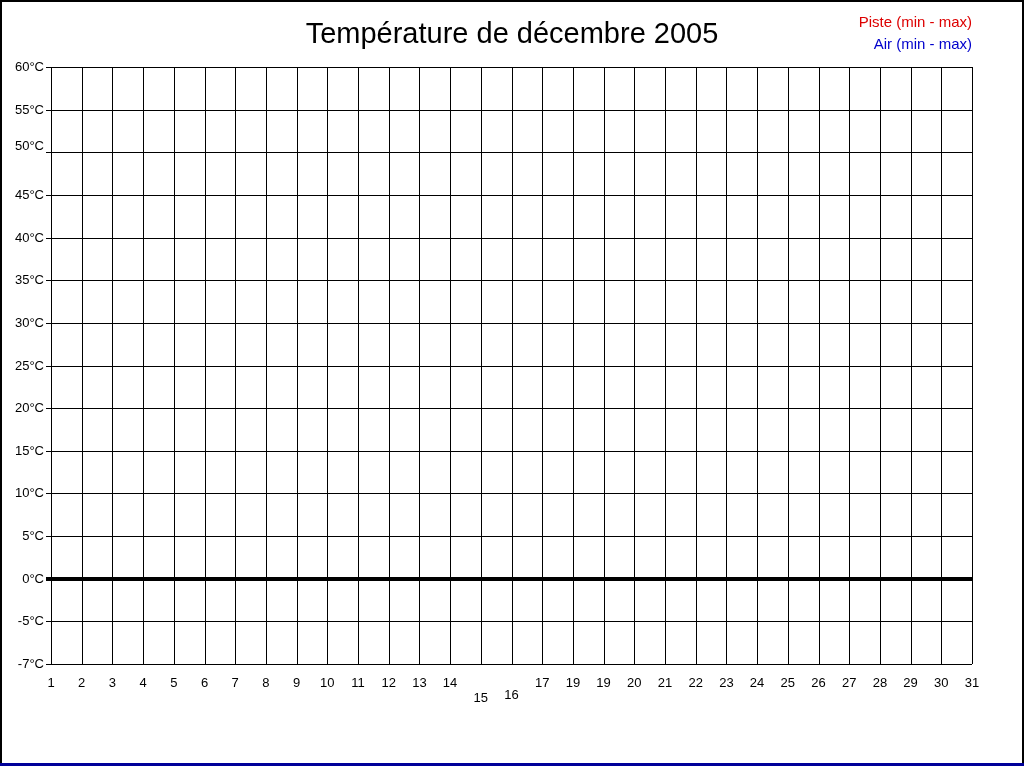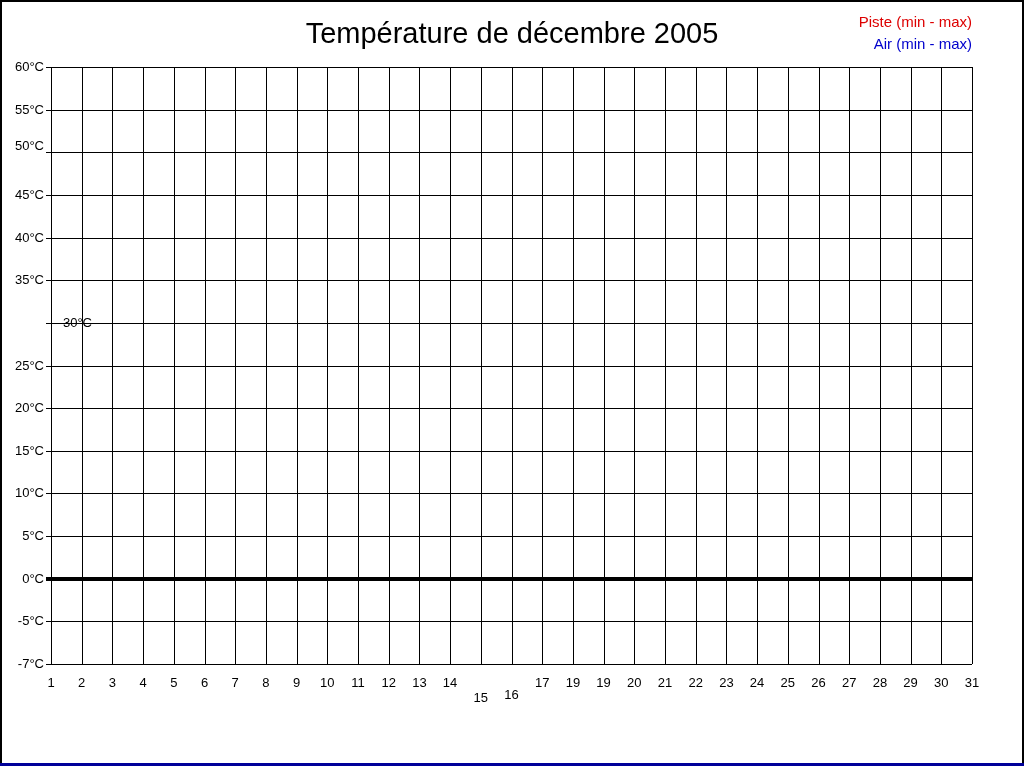--- a/index.html
+++ b/index.html
@@ -49,21 +49,21 @@
     <div class="y-tick-label" style="top: 101.6px;">55°C</div>
     <div class="grid-h" style="left: 46px; top: 152.3px; width: 926px; height: 1px;"></div>
     <div class="y-tick-label" style="top: 138px;">50°C</div>
     <div class="grid-h" style="left: 46px; top: 194.9px; width: 926px; height: 1px;"></div>
     <div class="y-tick-label" style="top: 186.9px;">45°C</div>
     <div class="grid-h" style="left: 46px; top: 237.6px; width: 926px; height: 1px;"></div>
     <div class="y-tick-label" style="top: 229.6px;">40°C</div>
     <div class="grid-h" style="left: 46px; top: 280.2px; width: 926px; height: 1px;"></div>
     <div class="y-tick-label" style="top: 272.2px;">35°C</div>
     <div class="grid-h" style="left: 46px; top: 322.9px; width: 926px; height: 1px;"></div>
-    <div class="y-tick-label" style="top: 314.9px; padding-left: 48px;">30°C</div>
+    <div class="y-tick-label" style="top: 314.9px;">30°C</div>
     <div class="grid-h" style="left: 46px; top: 365.5px; width: 926px; height: 1px;"></div>
     <div class="y-tick-label" style="top: 357.5px;">25°C</div>
     <div class="grid-h" style="left: 46px; top: 408.1px; width: 926px; height: 1px;"></div>
     <div class="y-tick-label" style="top: 400.1px;">20°C</div>
     <div class="grid-h" style="left: 46px; top: 450.8px; width: 926px; height: 1px;"></div>
     <div class="y-tick-label" style="top: 442.8px;">15°C</div>
     <div class="grid-h" style="left: 46px; top: 493.4px; width: 926px; height: 1px;"></div>
     <div class="y-tick-label" style="top: 485.4px;">10°C</div>
     <div class="grid-h" style="left: 46px; top: 536.1px; width: 926px; height: 1px;"></div>
     <div class="y-tick-label" style="top: 528.1px;">5°C</div>

